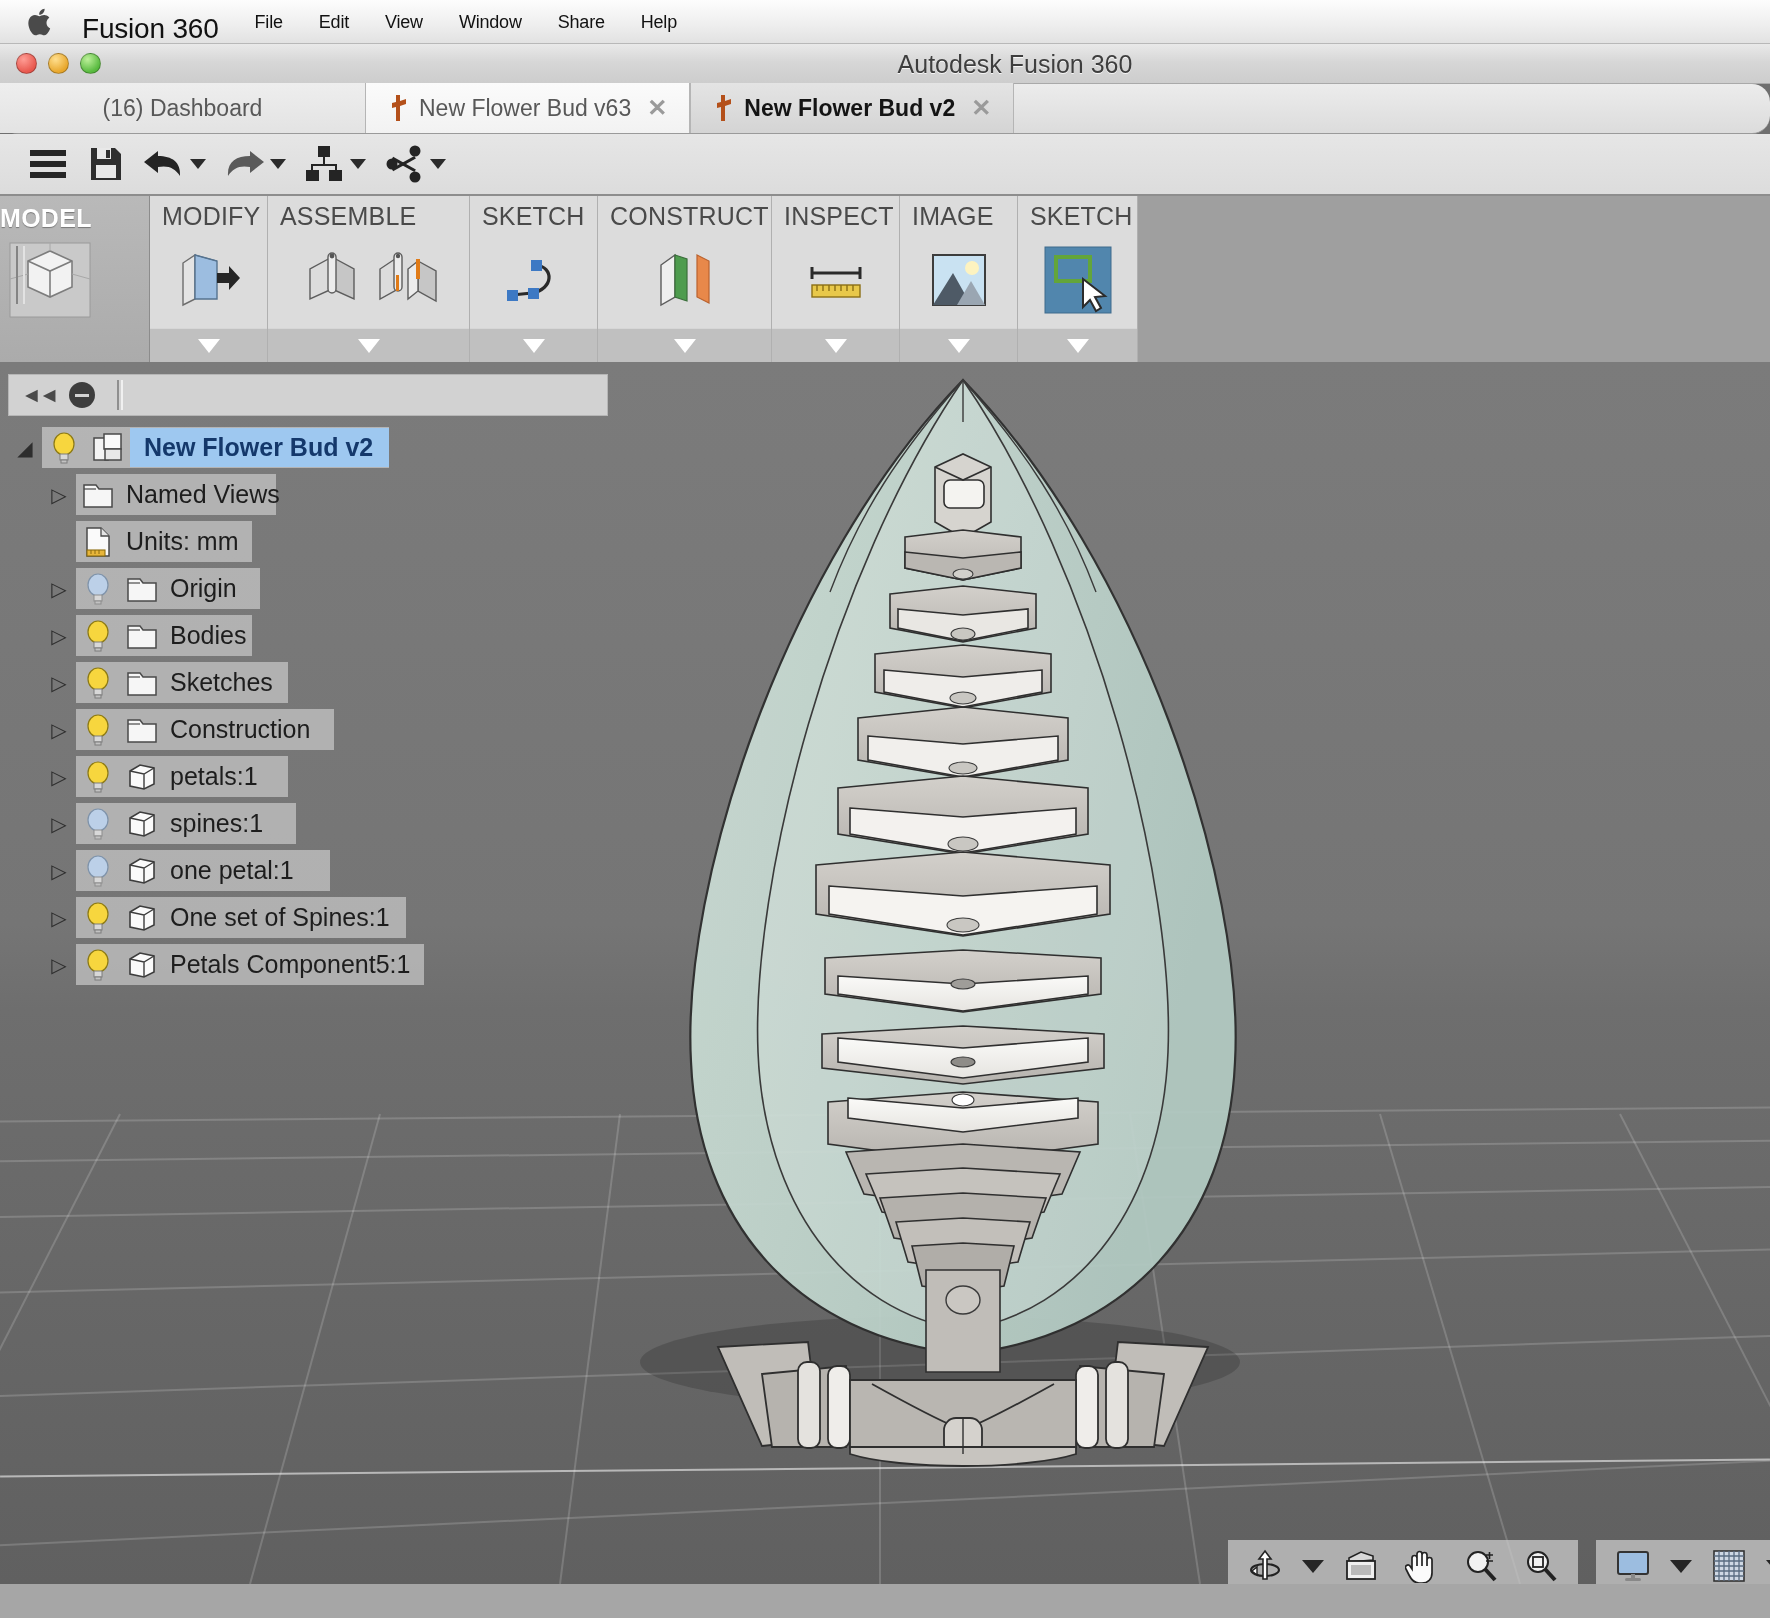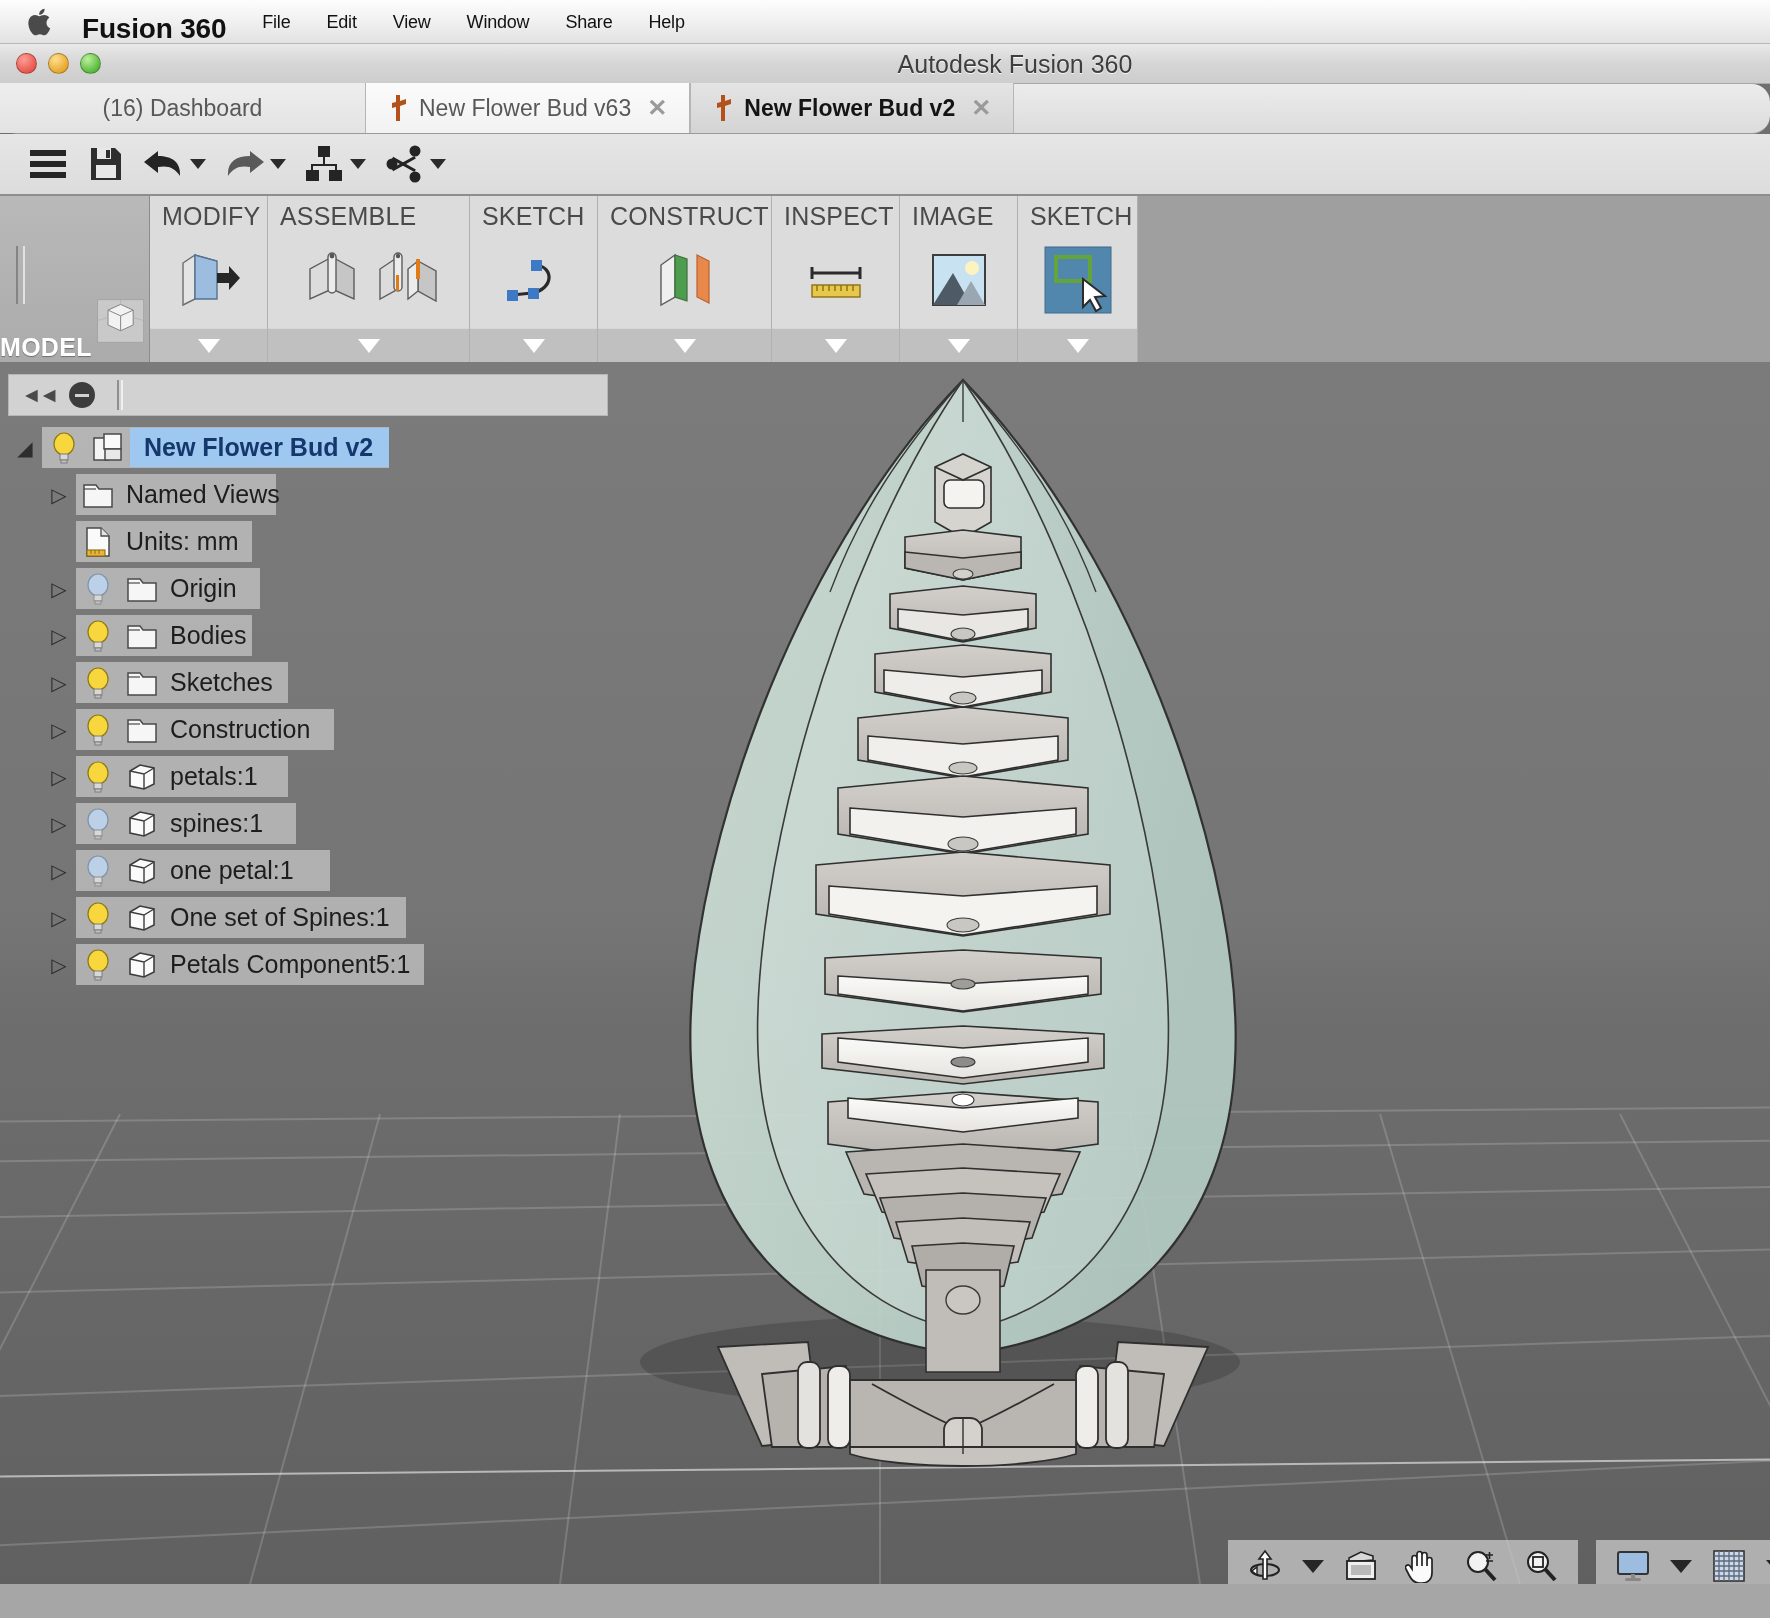--- a/index.html
+++ b/index.html
@@ -16,21 +16,21 @@
     background: linear-gradient(to bottom, #fdfdfd 0%, #efefef 55%, #e2e2e2 100%);
     border-bottom: 1px solid #b8b8b8;
     display: flex; align-items: center; gap: 0px; padding-left: 26px;
   }
   .apple-logo { width: 30px; height: 34px; position: relative; margin-right: 22px; }
   .apple-logo svg { display:block; }
   .macbar .mi {
     font-size: 18px; color: #111; padding: 0 18px; line-height: 44px;
     white-space: nowrap; letter-spacing: -0.2px;
   }
-  .macbar .mi.bold { font-weight: bold; font-size: 28px; padding-left: 4px; margin-top: 15px; }
+  .macbar .mi.bold { font-weight: normal; font-size: 28px; padding-left: 4px; margin-top: 15px; }
 
   
   .titlebar {
     position: absolute; left: 0; top: 44px; width: 1770px; height: 40px;
     background: linear-gradient(to bottom, #e9e9e9 0%, #d6d6d6 48%, #cdcdcd 100%);
     border-bottom: 1px solid #a9a9a9;
   }
   .traffic { position: absolute; left: 16px; top: 9px; display: flex; gap: 11px; }
   .dot { width: 21px; height: 21px; border-radius: 50%; border: 1px solid rgba(0,0,0,.28); }
   .dot.r { background: radial-gradient(circle at 35% 28%, #ff9d95, #e8584e 70%); }
@@ -79,21 +79,21 @@
 
   
   .ribbon {
     position: absolute; left: 0; top: 196px; width: 1770px; height: 166px;
     background: #9f9f9f;
   }
   .panels { display: flex; height: 166px; align-items: stretch; }
   .wsbtn {
     width: 150px; background: linear-gradient(to bottom,#b9b9b9,#ababab);
     border-right: 1px solid #8c8c8c; position: relative;
-    display: flex; flex-direction: row; align-items: flex-end;
+    display: flex; flex-direction: column; align-items: flex-start;
   }
   .wsbtn .lbl { font-size: 25px; color: #ffffff; font-weight: bold; margin-top: 8px; letter-spacing: .3px;
                 text-shadow: 0 1px 1px rgba(0,0,0,.35); }
   .wsbtn .grip { position: absolute; left: 16px; top: 50px; width: 9px; height: 58px;
                  border-left: 2px solid #848484; border-right: 2px solid #e2e2e2; }
   .panel {
     background: #dcdcdc; border-right: 1px solid #b0b0b0;
     display: flex; flex-direction: column; position: relative;
   }
   .panel .ptitle { font-size: 25px; color: #4a4a4a; padding: 6px 0 0 12px; letter-spacing: .2px; }

